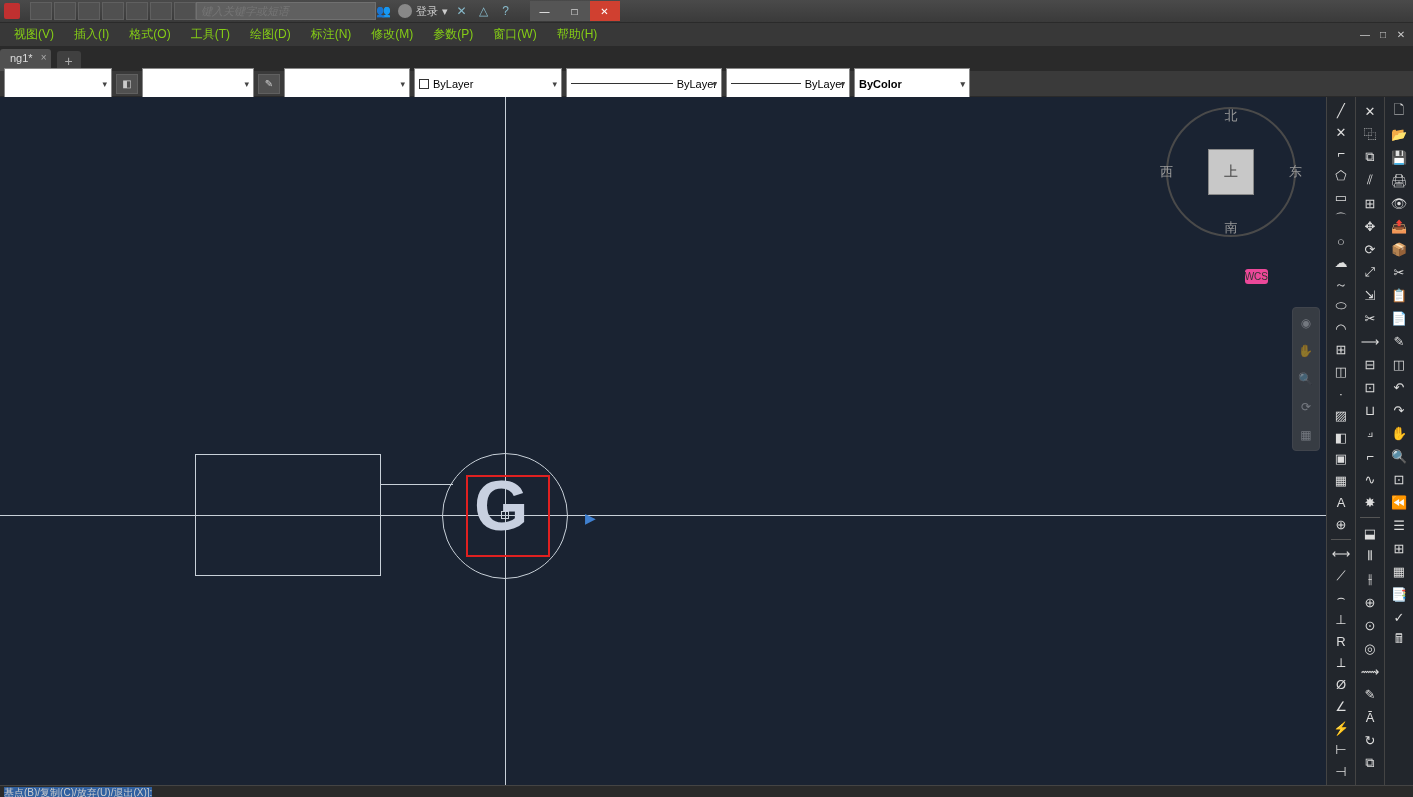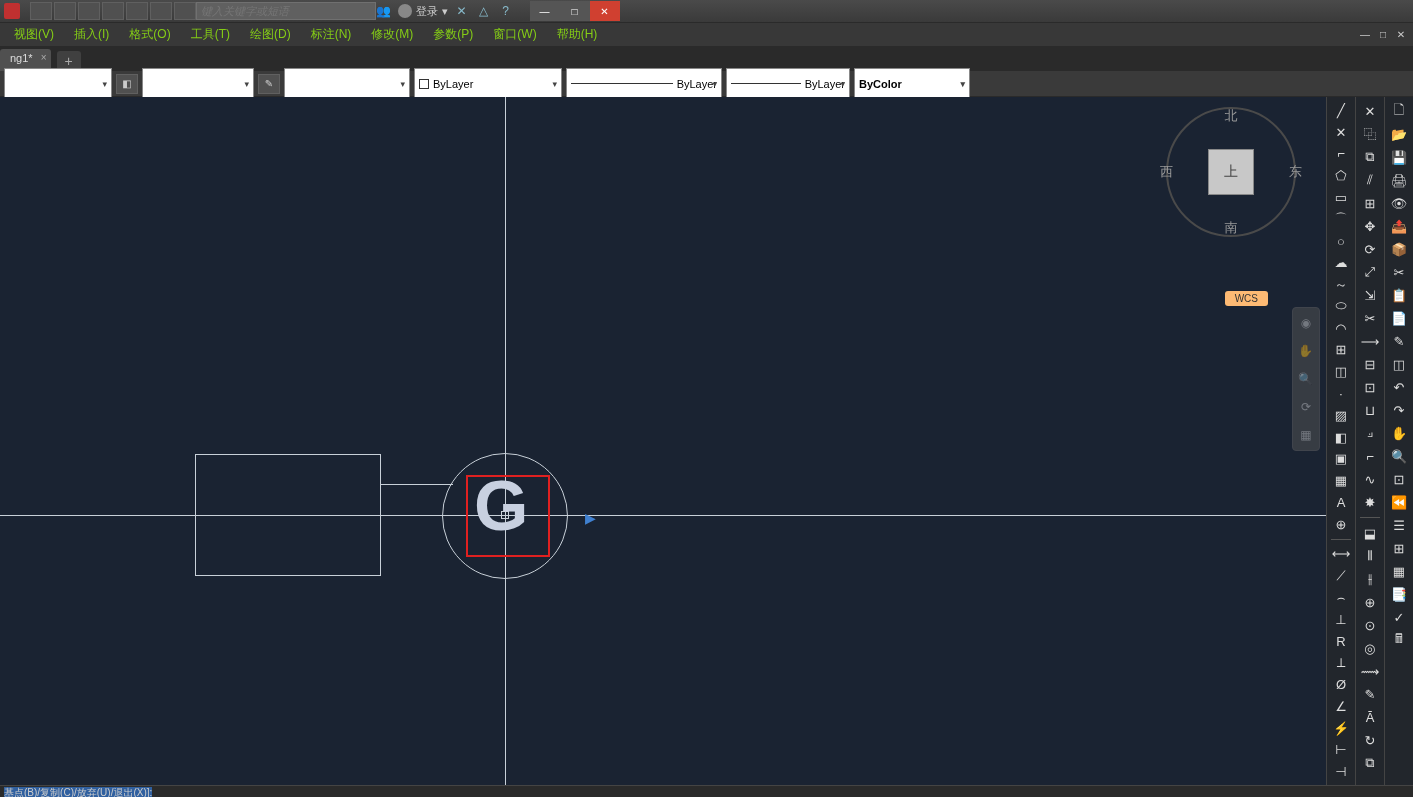--- a/index.html
+++ b/index.html
@@ -56,21 +56,21 @@
 
 
 .viewcube { position: absolute; top: 10px; right: 30px; width: 130px; height: 130px; }
 .viewcube-ring { width: 130px; height: 130px; border: 2px solid #4a4a4a; border-radius: 50%; position: absolute; }
 .viewcube-face { width: 46px; height: 46px; background: #c8c8c8; border: 1px solid #888; position: absolute; top: 42px; left: 42px; display: flex; align-items: center; justify-content: center; color: #444; font-size: 14px; }
 .viewcube-label { position: absolute; color: #999; font-size: 13px; }
 .vc-n { top: 0; left: 50%; transform: translateX(-50%); }
 .vc-s { bottom: 0; left: 50%; transform: translateX(-50%); }
 .vc-e { right: -6px; top: 50%; transform: translateY(-50%); }
 .vc-w { left: -6px; top: 50%; transform: translateY(-50%); }
-.wcs-badge { position: absolute; top: 172px; right: 58px; background: #fdba74; color: #333; font-size: 10px; padding: 2px 10px; border-radius: 3px; margin-top: 22px; }
+.wcs-badge { position: absolute; top: 172px; right: 58px; background: #ec4899; color: #333; font-size: 10px; padding: 2px 0; border-radius: 3px; }
 
 
 .navbar { position: absolute; top: 210px; right: 6px; width: 28px; background: #555; border: 1px solid #666; border-radius: 4px; padding: 4px 0; display: flex; flex-direction: column; align-items: center; gap: 6px; opacity: 0.5; }
 .nav-btn { width: 22px; height: 22px; display: flex; align-items: center; justify-content: center; color: #ccc; font-size: 12px; }
 
 
 .palettes { display: flex; }
 .palette { width: 29px; background: rgba(40,40,40,0.6); border-left: 1px solid #444; display: flex; flex-direction: column; align-items: center; padding: 4px 0; gap: 3px; }
 .tool-btn { width: 22px; height: 20px; display: flex; align-items: center; justify-content: center; color: #ddd; font-size: 13px; cursor: pointer; }
 .tool-sep { width: 20px; height: 1px; background: #555; margin: 2px 0; }

